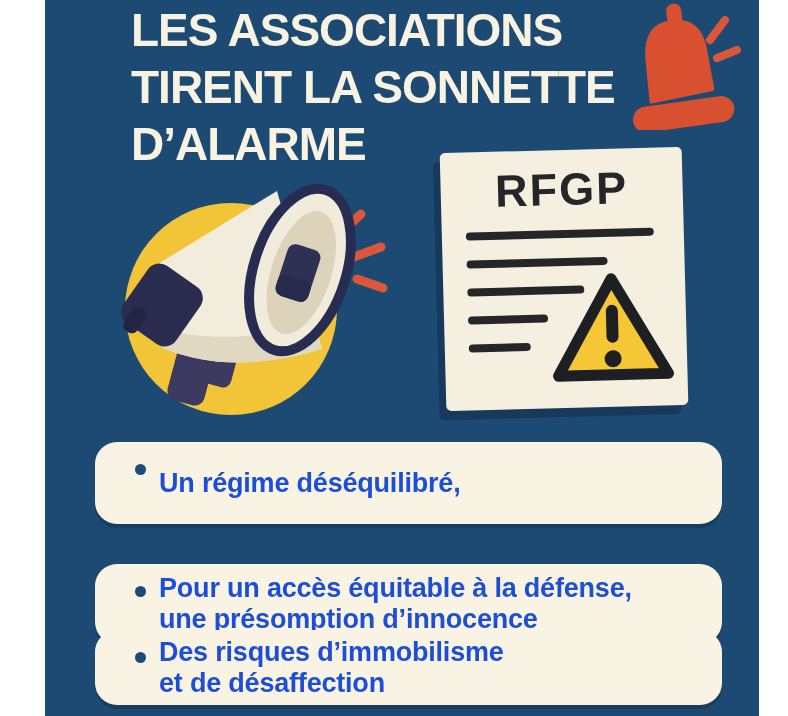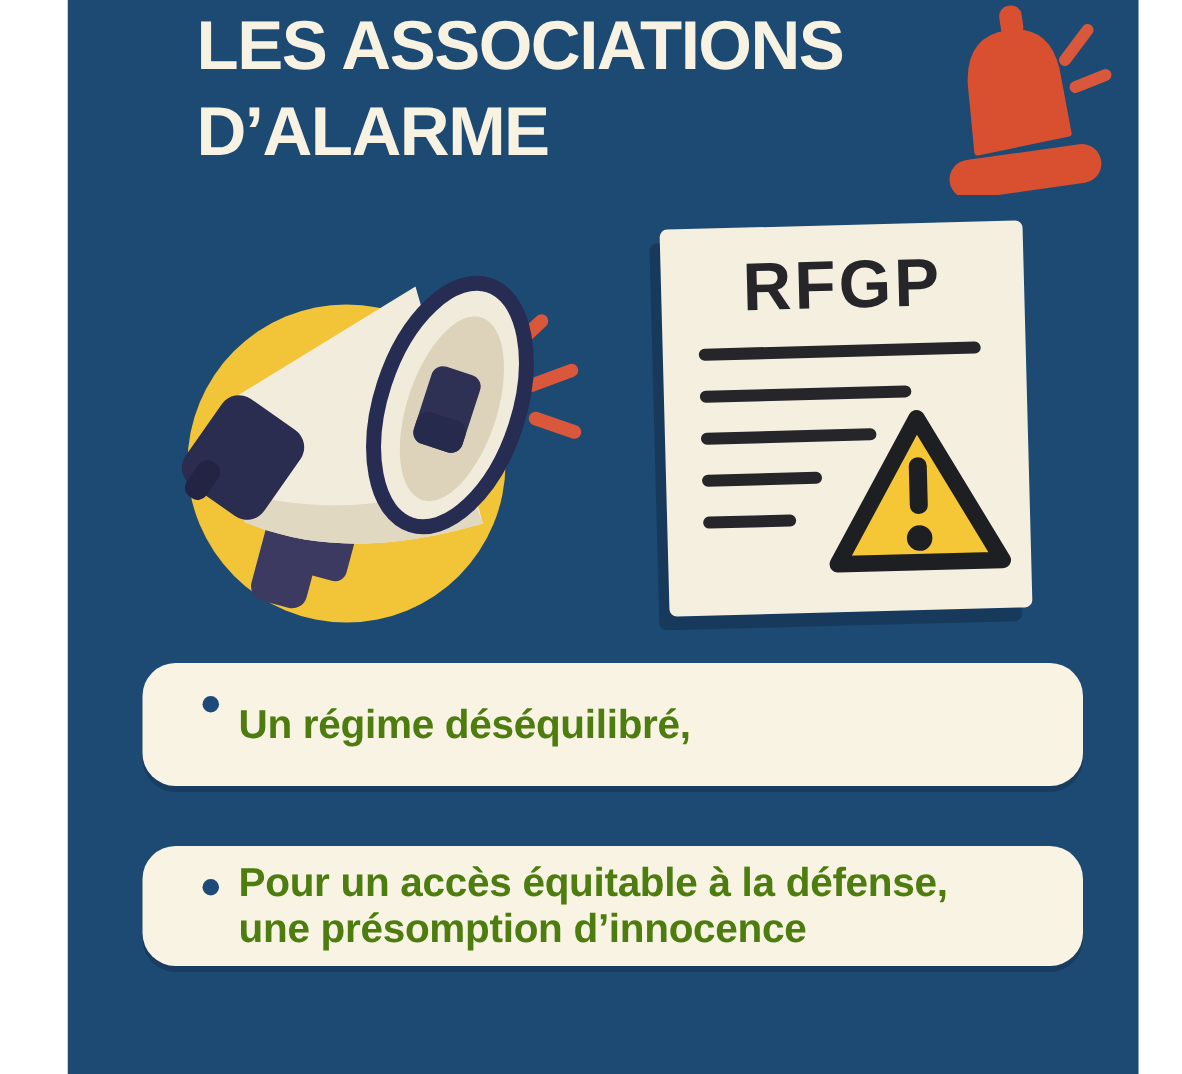--- a/index.html
+++ b/index.html
@@ -105,21 +105,21 @@
     height: 11px;
     border-radius: 50%;
     background: #1d4a78;
   }
   .card .card-text {
     margin-left: 64px;
     height: 100%;
     display: flex;
     flex-direction: column;
     justify-content: center;
-    color: #4d7c0f;
+    color: #1d4ed8;
     font-size: 27px;
     line-height: 31px;
     font-weight: 700;
     letter-spacing: -0.2px;
   }
   #card-1 { top: 442px; height: 82px; }
   #card-2 { top: 564px; height: 80px; }
   #card-3 { top: 630px; height: 75px; }
 </style>
 </head>
@@ -133,20 +133,21 @@
         <rect x="60" y="4" width="15" height="22" rx="7" fill="#d95030"></rect>
         <path d="M33,98 L35,52 Q38,22 64,22 Q90,22 93,50 L95,94 Z" fill="#d95030" stroke="#d95030" stroke-width="4" stroke-linejoin="round"></path>
         <rect x="12" y="102" width="102" height="26" rx="13" fill="#d95030"></rect>
       </g>
       <line x1="97" y1="40" x2="112" y2="20" stroke="#d9573a" stroke-width="8" stroke-linecap="round"></line>
       <line x1="104" y1="58" x2="124" y2="50" stroke="#d9573a" stroke-width="8" stroke-linecap="round"></line>
     </svg>
 
     <div class="title">
       <div>LES ASSOCIATIONS</div>
+      <div>TIRENT LA SONNETTE</div>
       <div>D’ALARME</div>
     </div>
 
     <svg class="megaphone" width="300" height="252" viewBox="0 0 300 252">
 
       <circle cx="126" cy="129" r="106" fill="#f2c437"></circle>
 
       <line x1="238" y1="51" x2="256" y2="34" stroke="#d9573a" stroke-width="9" stroke-linecap="round"></line>
       <line x1="249" y1="77" x2="276" y2="67" stroke="#d9573a" stroke-width="9" stroke-linecap="round"></line>
       <line x1="252" y1="99" x2="278" y2="108" stroke="#d9573a" stroke-width="9" stroke-linecap="round"></line>
@@ -208,15 +209,22 @@
     </div>
 
     <div class="card" id="card-2">
       <span class="dot"></span>
       <div class="card-text">
         <div>Pour un accès équitable à la défense,</div>
         <div>une présomption d’innocence</div>
       </div>
     </div>
 
+    <div class="card" id="card-3">
+      <span class="dot"></span>
+      <div class="card-text">
+        <div>Des risques d’immobilisme</div>
+        <div>et de désaffection</div>
+      </div>
+    </div>
 
   </div>
 </div>
 
 </body></html>

